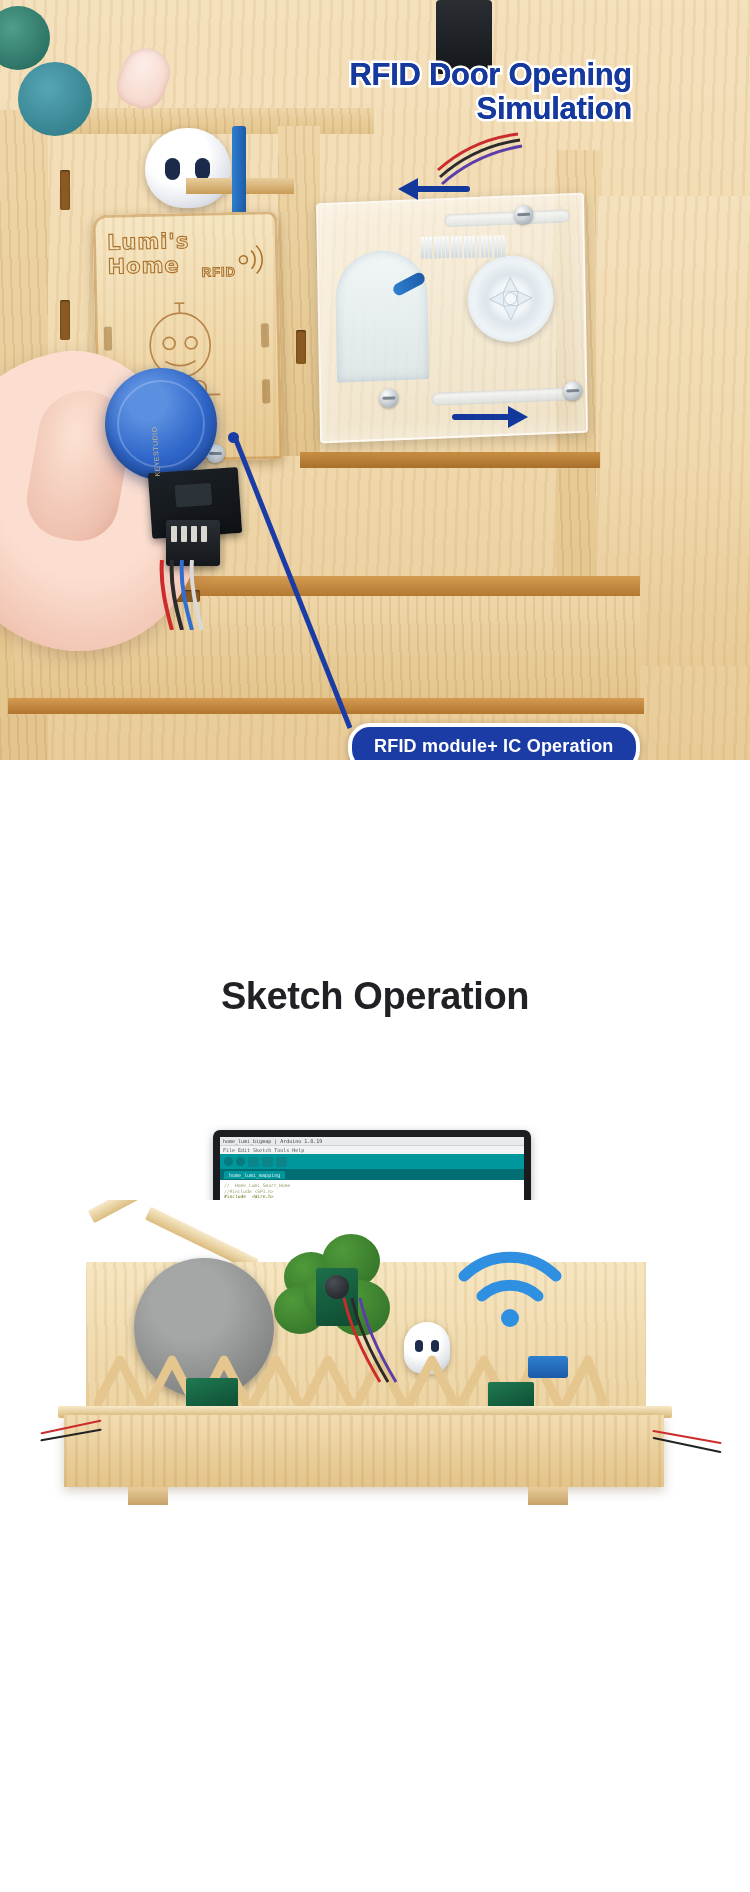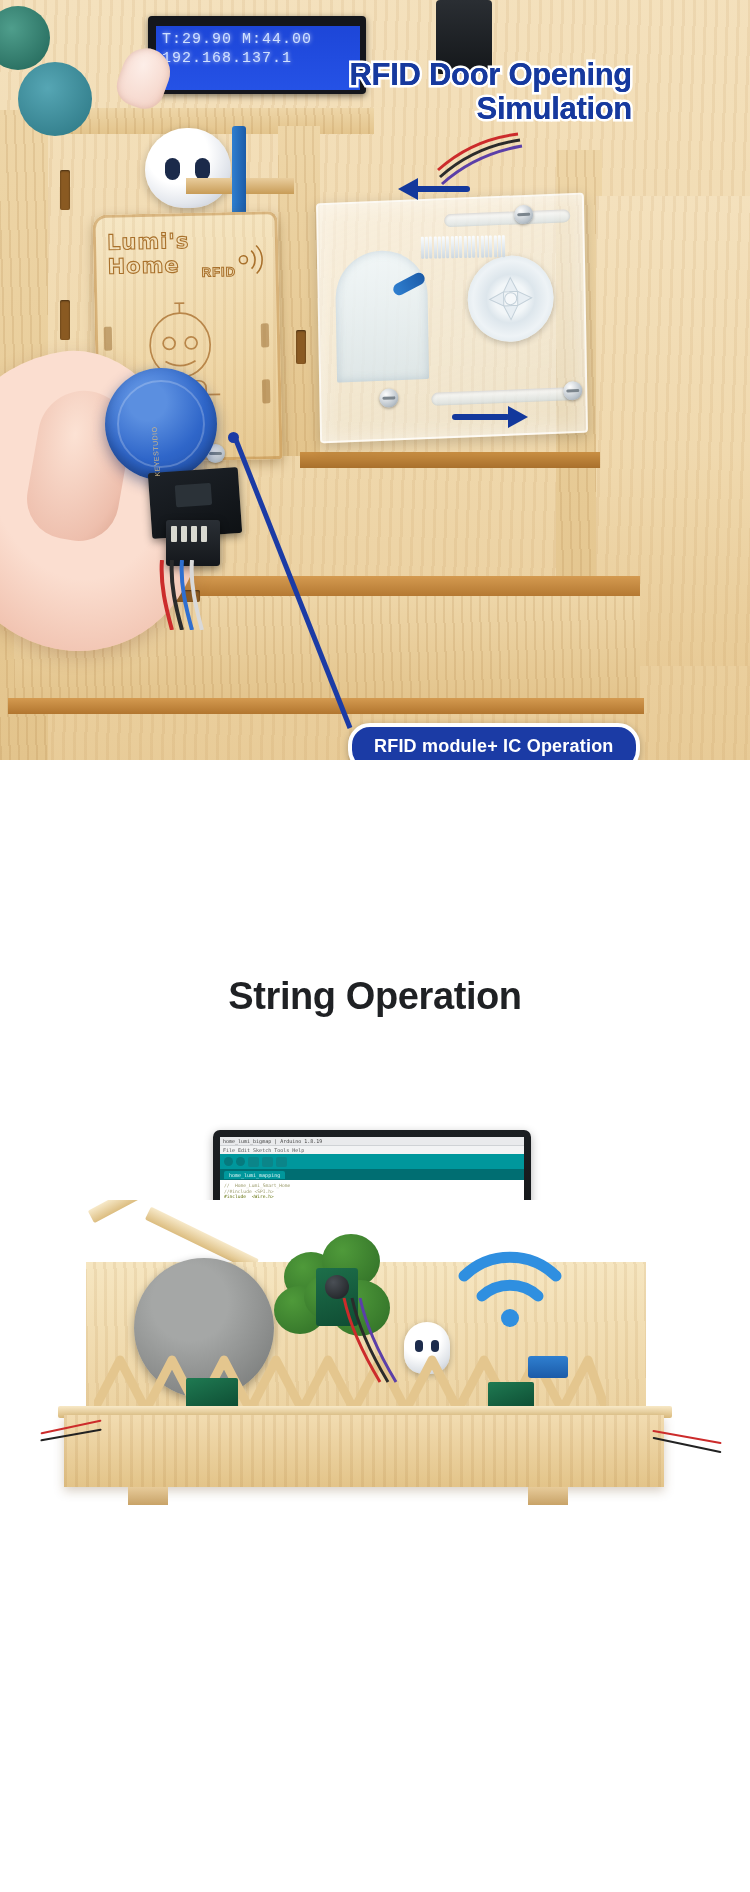--- a/index.html
+++ b/index.html
@@ -416,26 +416,20 @@
   <div class="wood-edge" style="left:8px;top:698px;width:636px;height:16px;"></div>
   <div class="wood-dark" style="left:300px;top:452px;width:300px;height:16px;"></div>
   <div class="hole" style="left:60px;top:170px;width:10px;height:40px;"></div>
   <div class="hole" style="left:60px;top:300px;width:10px;height:40px;"></div>
   <div class="hole" style="left:174px;top:590px;width:26px;height:12px;"></div>
   <div class="hole" style="left:296px;top:330px;width:10px;height:34px;"></div>
 
   <div style="position:absolute;left:-14px;top:6px;width:64px;height:64px;border-radius:50%;background:radial-gradient(circle at 40% 35%,#4f9e8c,#1f6356);"></div>
   <div style="position:absolute;left:18px;top:62px;width:74px;height:74px;border-radius:50%;background:radial-gradient(circle at 40% 35%,#56a6b4,#2a7582);"></div>
 
-  <div id="lcd-bezel">
-    <div id="lcd-screen">
-      <div class="lcd-line">T:29.90 M:44.00</div>
-      <div class="lcd-line">192.168.137.1</div>
-    </div>
-  </div>
 
   <div id="robot-head">
     <div id="robot-eye-l"></div>
     <div id="robot-eye-r"></div>
   </div>
   <div style="position:absolute;left:186px;top:178px;width:108px;height:16px;background:linear-gradient(180deg,#e9cd9d,#c89c57);"></div>
 
   <div style="position:absolute;left:232px;top:126px;width:14px;height:92px;background:linear-gradient(90deg,#2f7fd0,#1b5ba8);border-radius:3px;"></div>
 
   <div id="rfid-plate">
@@ -555,21 +549,21 @@
 
   <svg id="callout-line" viewBox="0 0 130 300">
     <path d="M4 4 L118 292" stroke="#1b3ba5" stroke-width="5" fill="none"></path>
   </svg>
   <div id="callout-dot"></div>
   <div id="callout-badge">RFID module+ IC Operation</div>
 </div>
 
 <div id="section-remote">
 
-  <div id="remote-title">String Operation</div>
+  <div id="remote-title">Sketch Operation</div>
 
   <div id="devices">
 
     <div id="imac">
       <div id="imac-bezel"></div>
       <div id="imac-screen">
         <div class="ide">
           <div class="ide-titlebar">home_lumi_bigmap | Arduino 1.8.19</div>
           <div class="ide-menubar">File  Edit  Sketch  Tools  Help</div>
           <div class="ide-toolbar">

